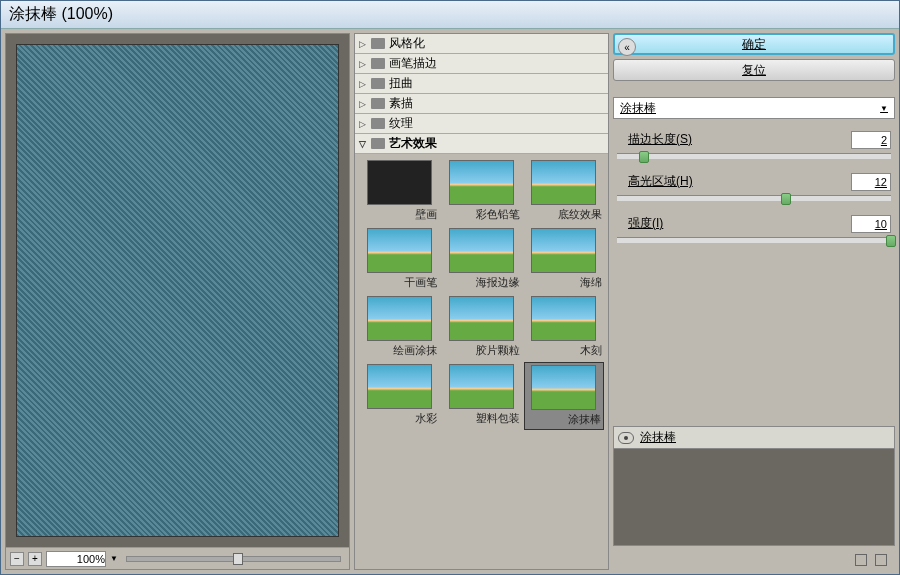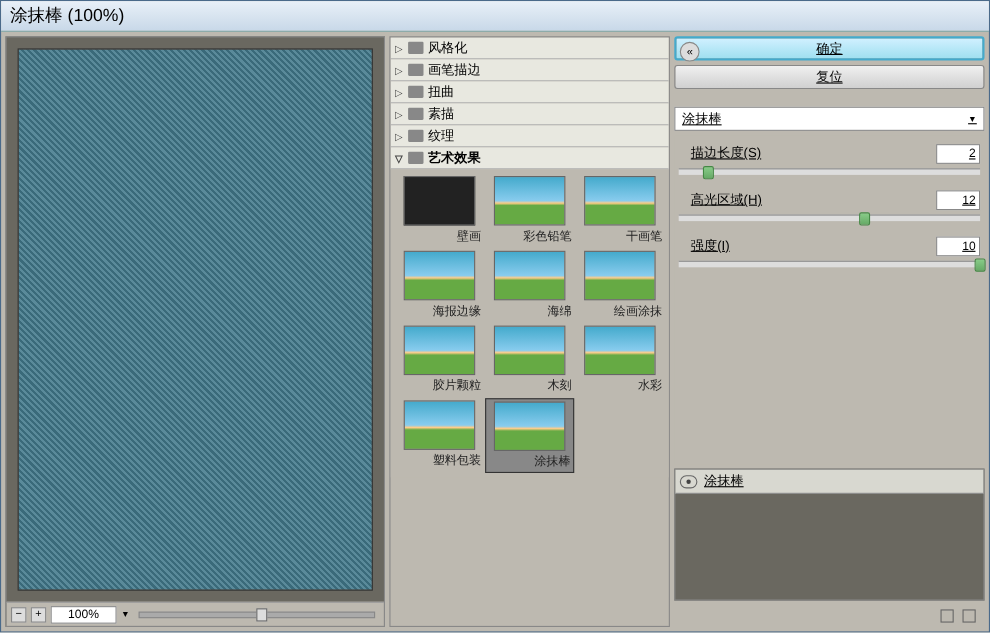--- a/index.html
+++ b/index.html
@@ -4,21 +4,21 @@
 <style>
 * { box-sizing: border-box; margin: 0; padding: 0; }
 body { font-family: "Microsoft YaHei", Tahoma, sans-serif; font-size: 12px; background: #d8e8f0; width: 900px; height: 575px; overflow: hidden; }
 .window { width: 900px; height: 575px; background: #bdb9b0; border: 1px solid #4a6a8a; display: flex; flex-direction: column; }
 .titlebar { background: linear-gradient(#e8f0f8, #c8d8e8); height: 28px; display: flex; align-items: center; padding: 0 8px; border-bottom: 1px solid #8aa; font-size: 16px; }
 .main { flex: 1; display: flex; padding: 4px; gap: 4px; }
 .preview-panel { width: 345px; background: #6a6860; border: 1px solid #888; display: flex; flex-direction: column; }
 .preview-img { flex: 1; margin: 10px; background: repeating-linear-gradient(45deg, #3a6a7a, #3a6a7a 2px, #5a8a9a 2px, #5a8a9a 4px); border: 1px solid #333; }
 .preview-ctrl { height: 22px; background: #bdb9b0; display: flex; align-items: center; padding: 0 4px; gap: 4px; border-top: 1px solid #999; }
 .zoom-btn { width: 14px; height: 14px; background: #ddd; border: 1px solid #888; display: flex; align-items: center; justify-content: center; font-size: 10px; cursor: pointer; }
-.zoom-input { width: 60px; height: 16px; background: #fff; border: 1px solid #888; text-align: center; font-size: 11px; }
+.zoom-input { width: 60px; height: 16px; background: #fff; border: 1px solid #888; text-align: right; font-size: 11px; }
 .slider-sm { flex: 1; height: 6px; background: #aaa; border: 1px solid #888; position: relative; margin: 0 4px; }
 .slider-thumb-sm { position: absolute; width: 10px; height: 12px; background: #ddd; border: 1px solid #666; top: -4px; left: 50%; }
 .tree-panel { width: 255px; background: #bdb9b0; border: 1px solid #888; overflow-y: auto; }
 .tree-item { display: flex; align-items: center; height: 20px; padding: 0 4px; background: #e8e8e0; border-bottom: 1px solid #aaa; cursor: pointer; }
 .tree-arrow { width: 12px; font-size: 9px; color: #444; }
 .folder-icon { width: 14px; height: 11px; background: #888; margin-right: 4px; border-radius: 1px; }
 .tree-item.expanded { background: #e8e8e0; font-weight: bold; }
 .thumbs { display: grid; grid-template-columns: repeat(3, 1fr); gap: 2px; padding: 4px; background: #bdb9b0; }
 .thumb { text-align: right; cursor: pointer; padding: 2px; }
 .thumb.selected { background: #888; border: 1px solid #333; }
@@ -105,20 +105,24 @@
           <div class="thumb">
             <div class="thumb-img dark"></div>
             <div class="thumb-label">壁画</div>
           </div>
           <div class="thumb">
             <div class="thumb-img"></div>
             <div class="thumb-label">彩色铅笔</div>
           </div>
           <div class="thumb">
             <div class="thumb-img"></div>
+            <div class="thumb-label">底纹效果</div>
+          </div>
+          <div class="thumb">
+            <div class="thumb-img"></div>
             <div class="thumb-label">干画笔</div>
           </div>
           <div class="thumb">
             <div class="thumb-img"></div>
             <div class="thumb-label">海报边缘</div>
           </div>
           <div class="thumb">
             <div class="thumb-img"></div>
             <div class="thumb-label">海绵</div>
           </div>

